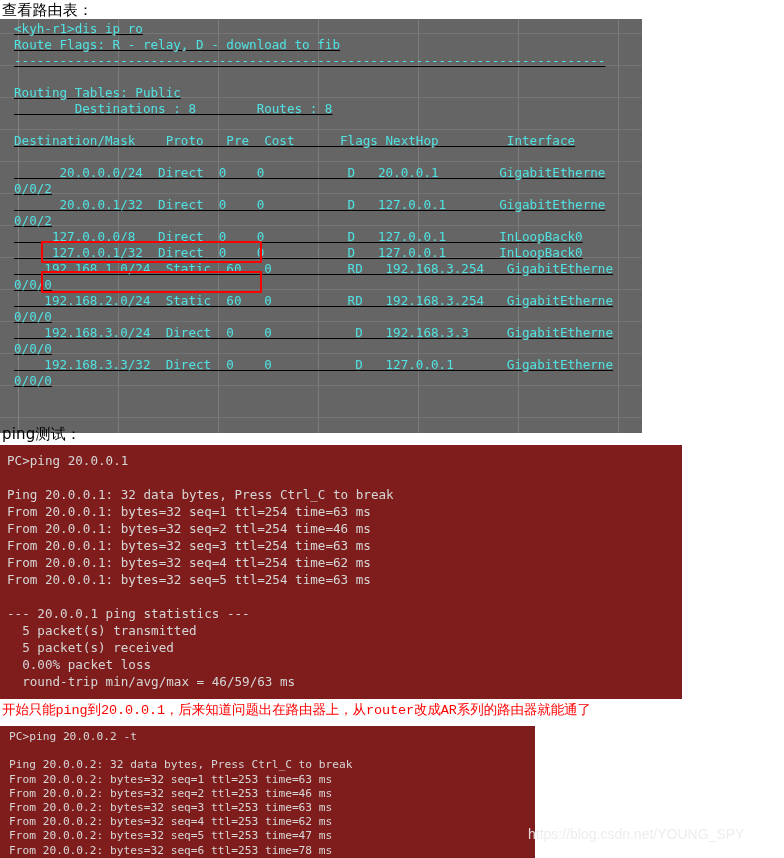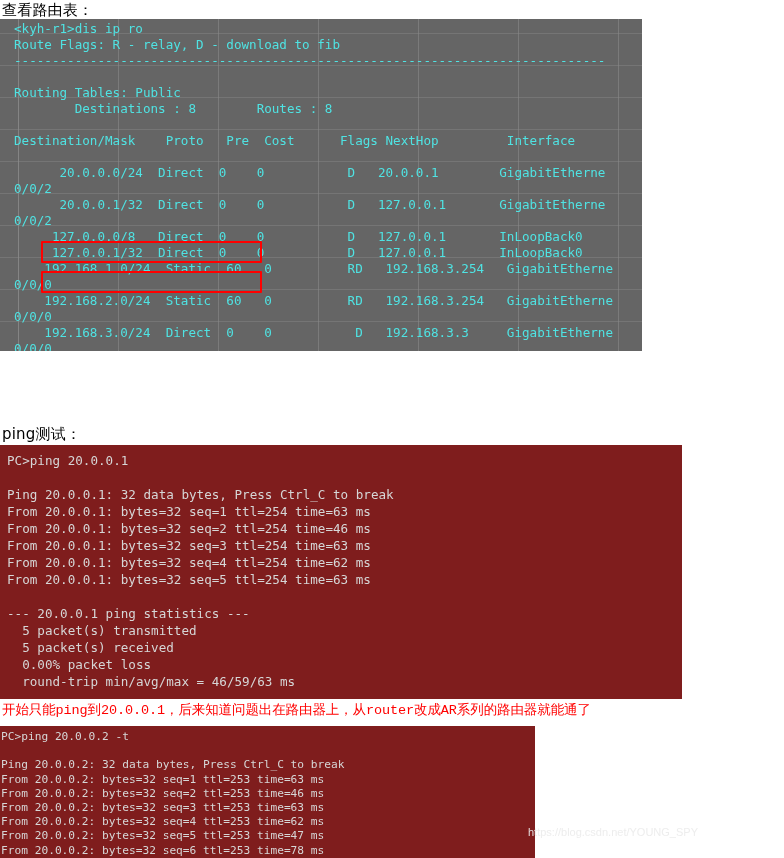--- a/index.html
+++ b/index.html
@@ -26,28 +26,29 @@
   }
   #caption-route  { left: 2px;  top: 1px; }
   #caption-ping   { left: 2px;  top: 425px; }
 
   
   #route-panel {
     position: absolute;
     left: 0px;
     top: 19px;
     width: 642px;
-    height: 332px;
+    height: 414px;
     background: #656565;
     overflow: hidden;
     background-image:
       linear-gradient(to right,  rgba(140,140,140,0.55) 1px, transparent 1px),
       linear-gradient(to bottom, rgba(140,140,140,0.40) 1px, transparent 1px);
     background-size: 100px 32px;
     background-position: 18px 14px;
+    text-decoration: underline;
   }
   #route-panel::after {
     
     content: "";
     position: absolute;
     left: 18px; top: 0; bottom: 0;
     width: 1px;
     background: rgba(140,140,140,0.55);
   }
   .route-lines {
@@ -95,21 +96,21 @@
   }
   #console-ping1 .ln { display: block; height: 17px; }
 
   #console-ping2 {
     left: 0px;
     top: 726px;
     width: 535px;
     height: 132px;
     font-size: 11.2px;
     line-height: 14.2px;
-    padding: 4px 0 0 1px;
+    padding: 4px 0 0 9px;
     box-sizing: border-box;
   }
   #console-ping2 .ln { display: block; height: 14.2px; }
 
   
   #annotation {
     position: absolute;
     left: 2px;
     top: 701px;
     font-family: Liberation Mono, monospace;
@@ -118,21 +119,21 @@
     white-space: nowrap;
     letter-spacing: -0.1px;
   }
 
   
   #watermark {
     position: absolute;
     left: 528px;
     top: 826px;
     font-family: "Liberation Sans", sans-serif;
-    font-size: 11px;
+    font-size: 14px;
     color: rgba(235,235,235,0.92);
     white-space: nowrap;
     pointer-events: none;
   }
 </style>
 </head>
 <body>
 
 <div class="caption" id="caption-route">查看路由表：</div>
 

